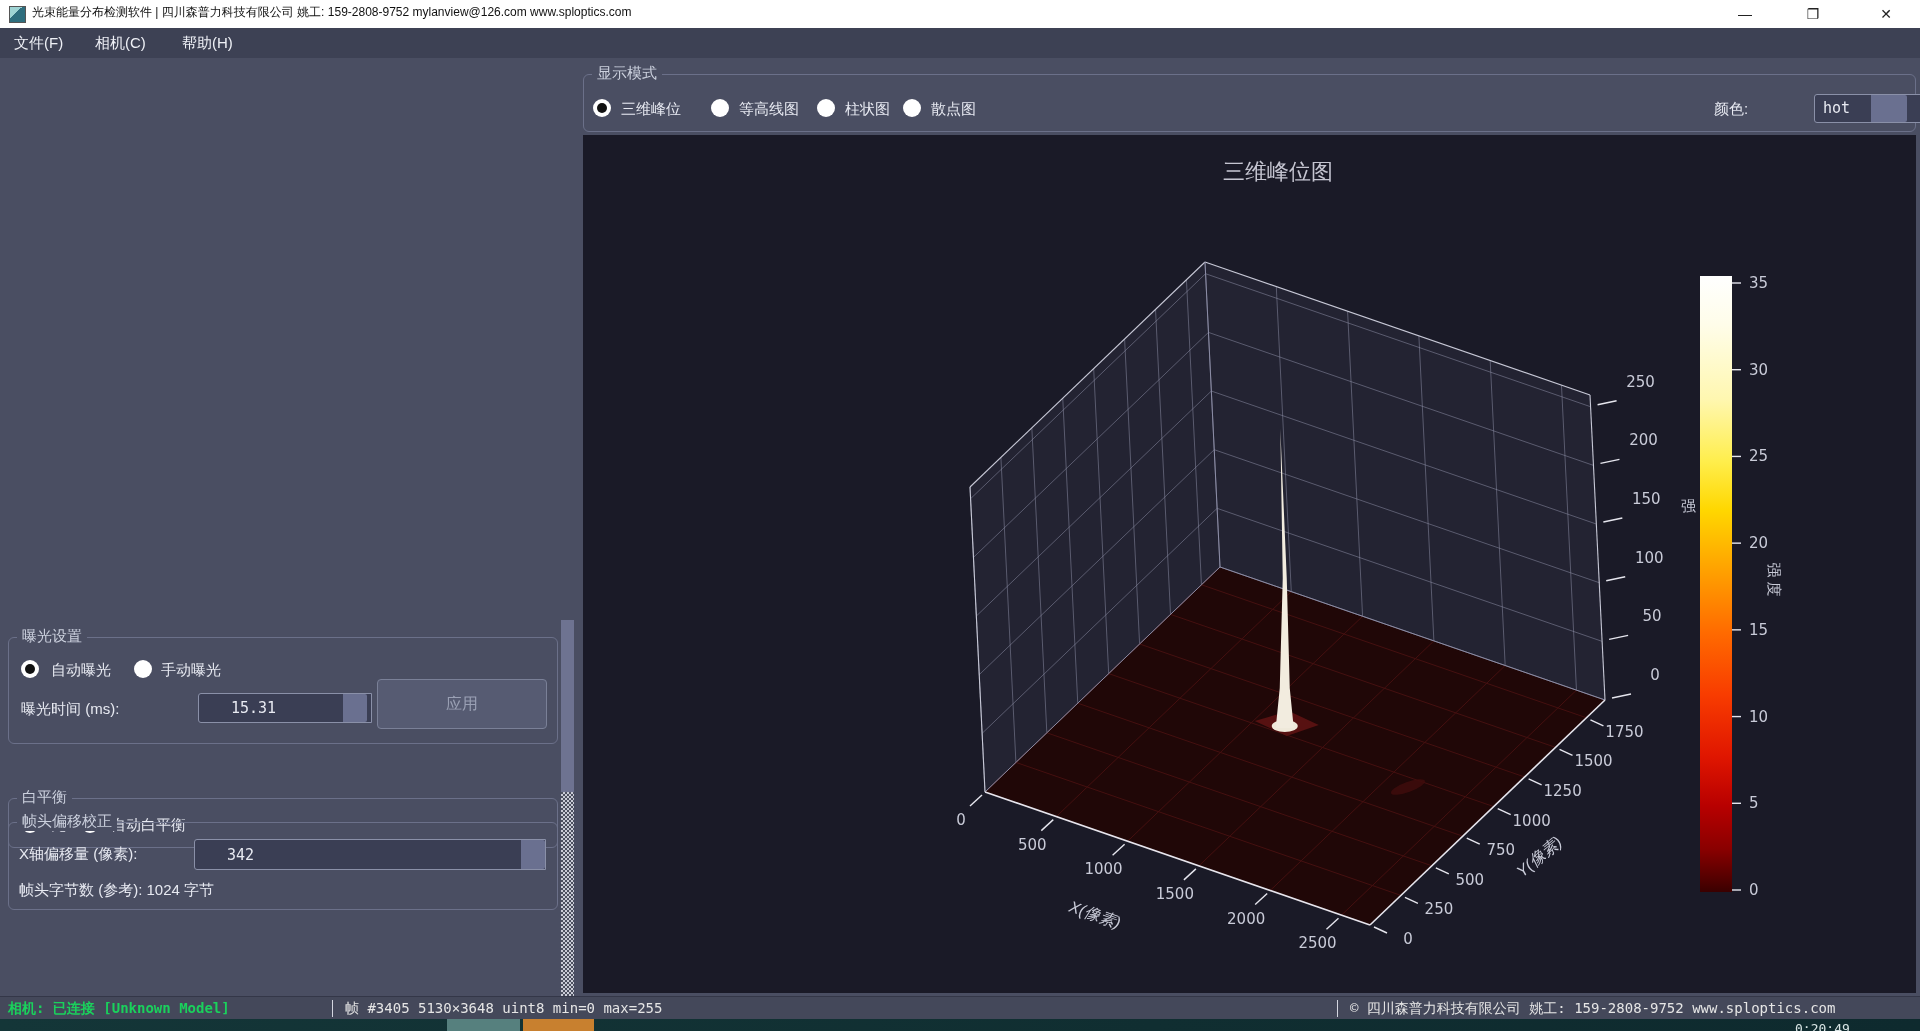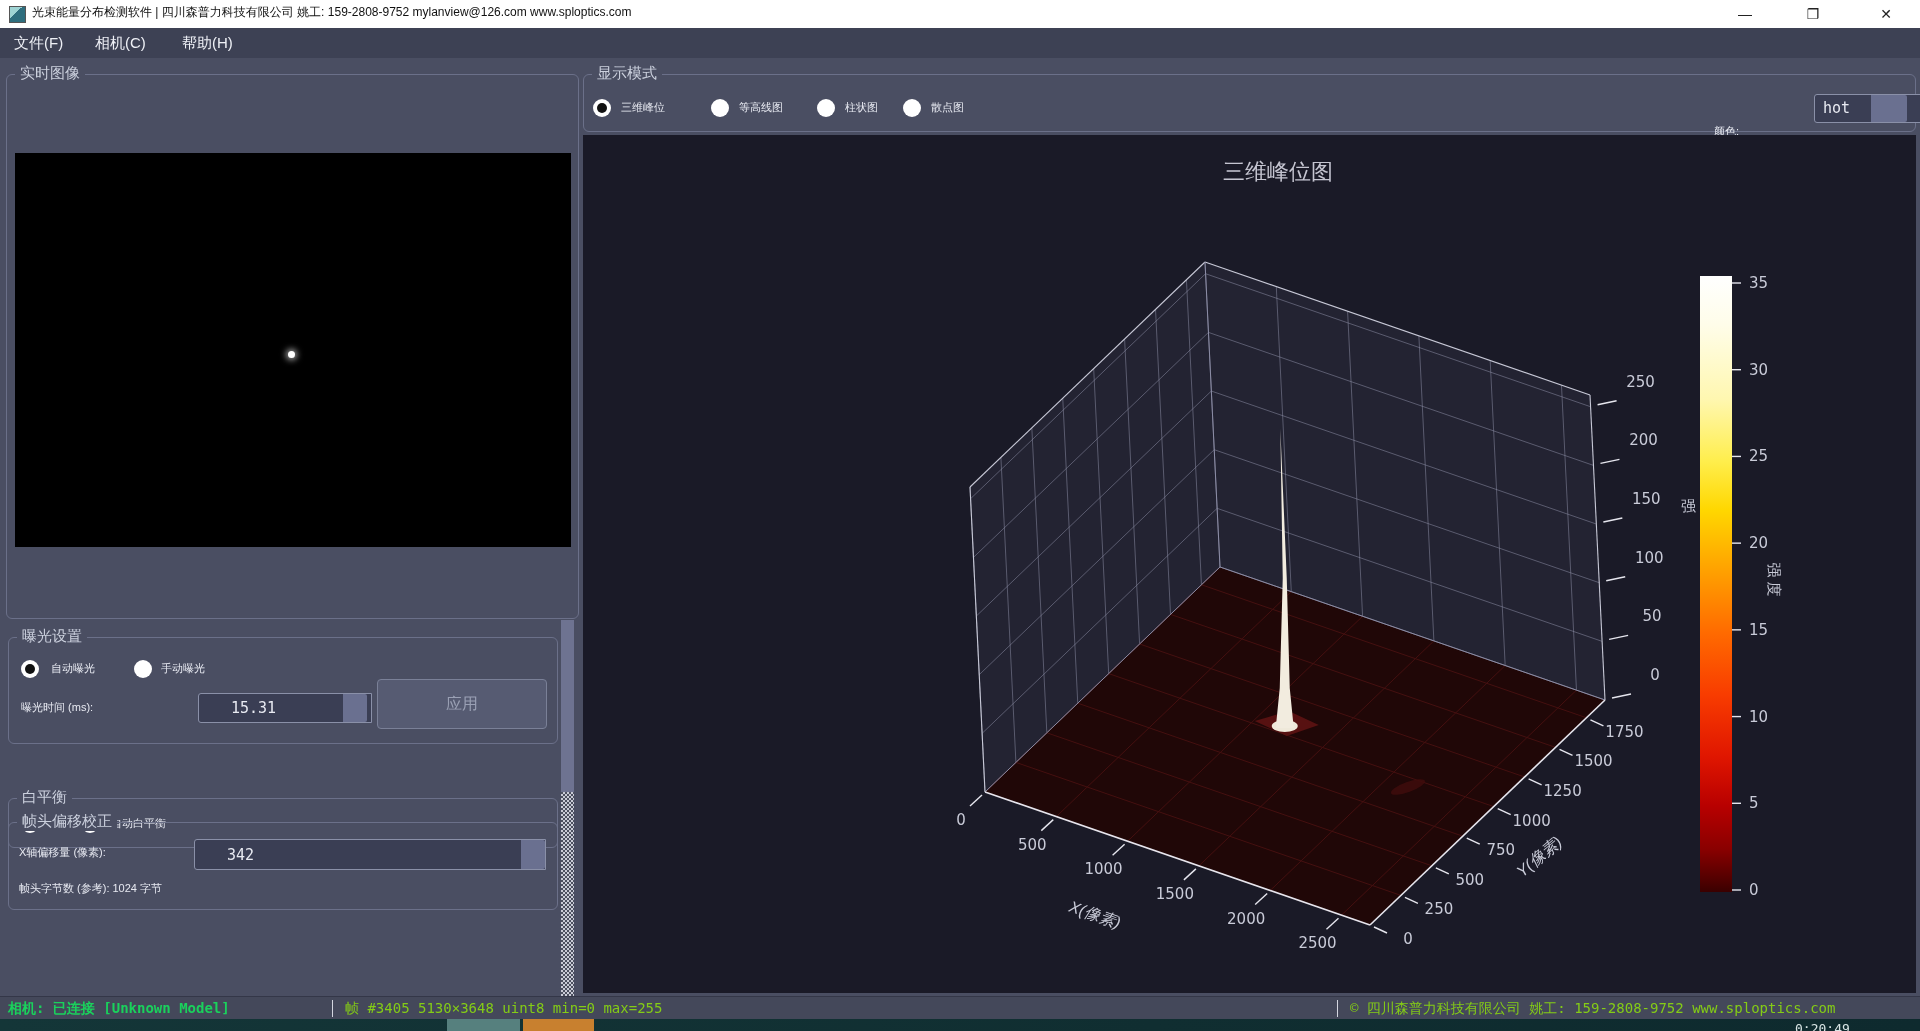--- a/index.html
+++ b/index.html
@@ -16,21 +16,21 @@
 
   
   .menubar{left:0;top:28px;width:1920px;height:30px;background:#3d4154;}
   .menuitem{top:4px;height:22px;line-height:22px;padding:0 6px;color:#eef0f6;font-size:15px;}
 
   
   .group{border:1px solid #6b7089;border-radius:6px;}
   .grouplabel{position:absolute;top:-11px;left:8px;padding:0 5px;background:#4a4e62;
     color:#ccd1de;font-size:15px;white-space:nowrap;}
 
-  .lbl{color:#e7e9f1;font-size:11px;white-space:nowrap;}
+  .lbl{color:#e7e9f1;font-size:15px;white-space:nowrap;}
 
   
   .radio{width:18px;height:18px;border-radius:50%;background:#fff;}
   .radio.sel::after{content:"";position:absolute;left:4px;top:4px;width:10px;height:10px;
     border-radius:50%;background:#111;}
   .checkbox{width:20px;height:20px;background:#fff;}
 
   
   .field{background:#3a3e54;border:1px solid #8a90a8;border-radius:3px;color:#e8eaf2;
     font-family:"DejaVu Sans Mono",monospace;font-size:15px;padding:0 0 0 8px;}
@@ -63,21 +63,21 @@
   .tick{stroke:#e6e6ee;stroke-width:1.4;}
   text.ticklab{fill:#c9cbd8;font-size:15px;font-family:"DejaVu Sans",sans-serif;}
   .plottitle{left:555px;top:22px;width:280px;text-align:center;font-size:22px;color:#c5c5d1;}
   .axlabel{color:#c9cbd8;font-size:16px;font-style:italic;white-space:nowrap;}
   .cjklabel{color:#c9cbd8;font-size:15px;white-space:nowrap;}
 
   
   .statusbar{left:0;top:996px;width:1920px;height:23px;background:#44485a;
     border-top:1px solid #343748;font-family:"DejaVu Sans Mono",monospace;font-size:14px;}
   .st-green{color:#1ad15c;font-weight:bold;}
-  .st-white{color:#84cc16;}
+  .st-white{color:#e5e5e5;}
   .st-sep{top:3px;width:1px;height:17px;background:#d4d6e0;}
 
   
   .taskbar{left:0;top:1019px;width:1920px;height:12px;overflow:hidden;
     background:linear-gradient(90deg,#143638 0%,#102e31 60%,#0e2a2e 100%);}
   .tb-block{position:absolute;top:0;height:12px;}
   .tb-clock{position:absolute;left:1795px;top:2px;color:#d8e4e4;font-size:13px;
     font-family:"DejaVu Sans Mono",monospace;}
 </style>
 </head>
@@ -92,26 +92,20 @@
     <div class="abs winbtn" style="left:1790px;">❐</div>
     <div class="abs winbtn" style="left:1863px;">✕</div>
   </div>
 
   <div class="abs menubar">
     <div class="abs menuitem" style="left:8px;">文件(F)</div>
     <div class="abs menuitem" style="left:89px;">相机(C)</div>
     <div class="abs menuitem" style="left:176px;">帮助(H)</div>
   </div>
 
-  <div class="abs group" style="left:6px;top:74px;width:571px;height:543px;">
-    <span class="grouplabel">实时图像</span>
-    <div class="abs camimg" style="left:8px;top:78px;width:556px;height:394px;">
-      <div class="camspot" id="camspot" style="left: 273px; top: 198px;"></div>
-    </div>
-  </div>
 
   <div class="abs group" style="left:8px;top:637px;width:548px;height:105px;">
     <span class="grouplabel">曝光设置</span>
     <div class="abs radio sel" style="left:12px;top:22px;"></div>
     <div class="abs lbl" style="left:42px;top:23px;">自动曝光</div>
     <div class="abs radio" style="left:125px;top:22px;"></div>
     <div class="abs lbl" style="left:152px;top:23px;">手动曝光</div>
     <div class="abs lbl" style="left:12px;top:62px;">曝光时间 (ms):</div>
     <div class="abs" style="left:189px;top:55px;width:170px;height:30px;">
       <input class="field" style="width: 140px; height: 28px; border-radius: 3px 0px 0px 3px;" value="15.31">
@@ -146,21 +140,21 @@
   <div class="abs group" style="left:583px;top:74px;width:1331px;height:56px;">
     <span class="grouplabel">显示模式</span>
     <div class="abs radio sel" style="left:9px;top:24px;"></div>
     <div class="abs lbl" style="left:37px;top:25px;">三维峰位</div>
     <div class="abs radio" style="left:127px;top:24px;"></div>
     <div class="abs lbl" style="left:155px;top:25px;">等高线图</div>
     <div class="abs radio" style="left:233px;top:24px;"></div>
     <div class="abs lbl" style="left:261px;top:25px;">柱状图</div>
     <div class="abs radio" style="left:319px;top:24px;"></div>
     <div class="abs lbl" style="left:347px;top:25px;">散点图</div>
-    <div class="abs lbl" style="left:1130px;top:25px;margin-top:24px;">颜色:</div>
+    <div class="abs lbl" style="left:1130px;top:25px;">颜色:</div>
     <div class="abs" style="left:1185px;top:19px;width:139px;height:29px;">
       <div class="field" style="width:129px;height:27px;line-height:27px;border-radius:3px 0 0 3px;margin-left:45px;">hot</div>
       <div class="spinzone" style="width:36px;"></div>
     </div>
   </div>
 
   <div class="abs plot" id="plotArea">
     <div class="abs plottitle">三维峰位图</div>
     <div class="abs axlabel" style="left:485px;top:770px;transform:rotate(19deg);">X(像素)</div>
     <div class="abs axlabel" style="left:930px;top:712px;transform:rotate(-40deg);">Y(像素)</div>

